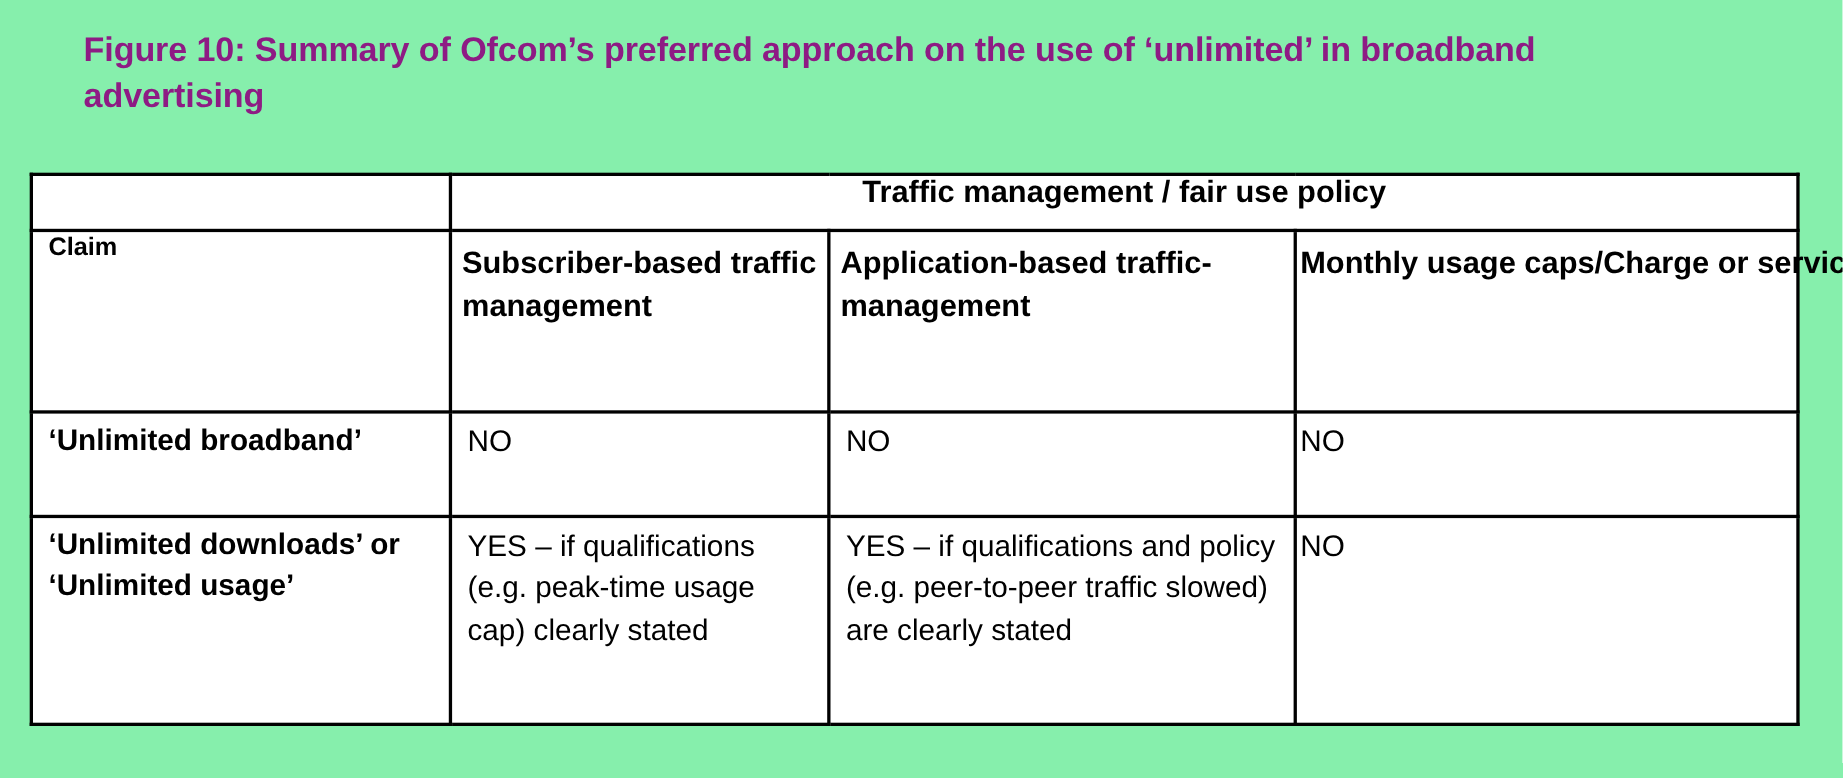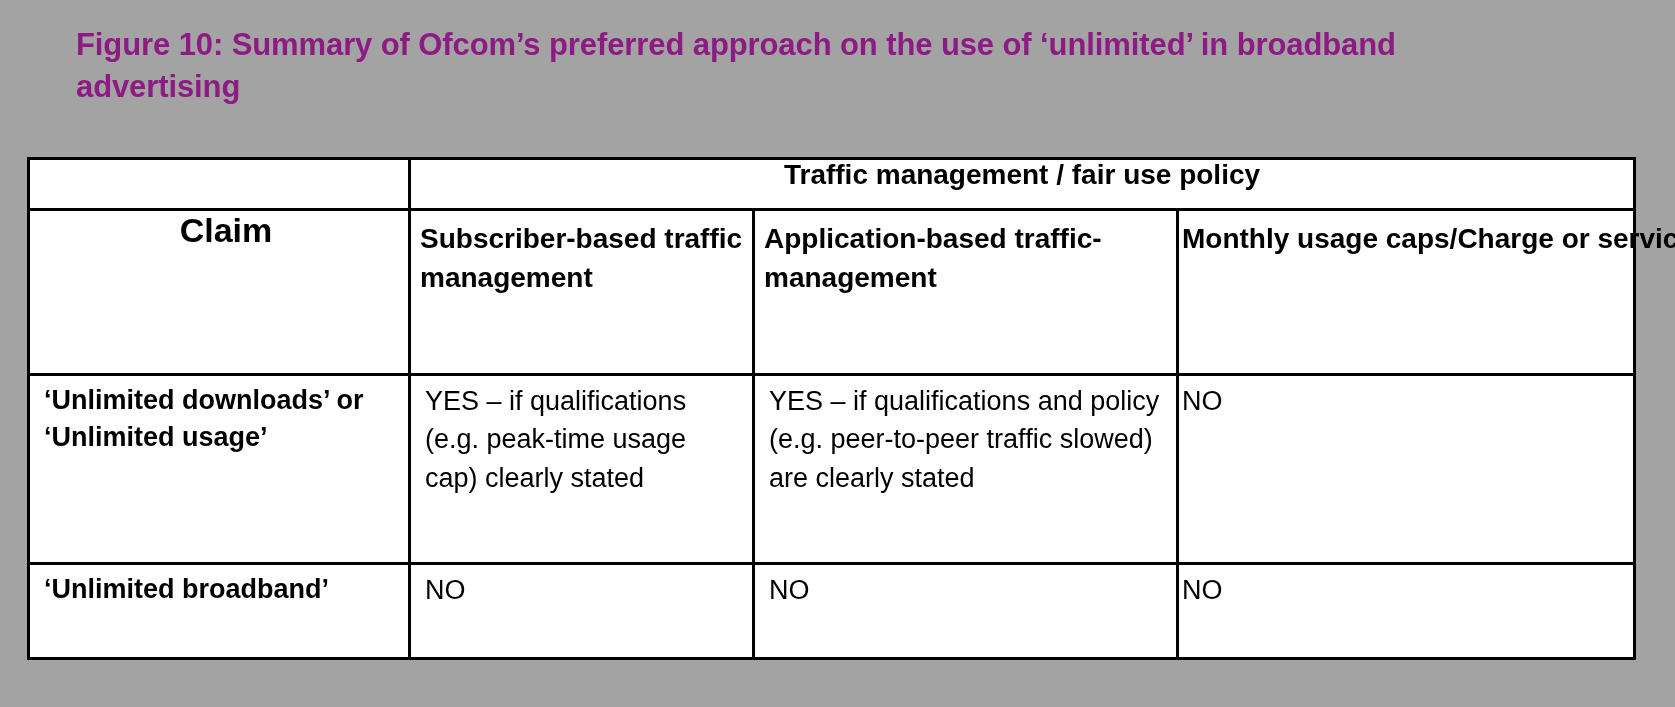--- a/index.html
+++ b/index.html
@@ -13,21 +13,21 @@
     height: 707px;
     font-family: "Liberation Sans", sans-serif;
     color: #000000;
     overflow: hidden;
   }
 
   #page {
     position: relative;
     width: 1675px;
     height: 707px;
-    background: #a3a3a3;
+    background: #86efac;
   }
 
   
   .figure-title {
     position: absolute;
     left: 76px;
     top: 24px;
     width: 1470px;
     font-size: 31px;
     font-weight: bold;
@@ -88,24 +88,23 @@
   }
 
   
   td.claim-cell {
     background: #c4c4c4;
     vertical-align: middle;
     height: 162px;
   }
   .claim-text {
     font-weight: bold;
-    font-size: 34px;
+    font-size: 23px;
     padding: 0 0 0 14px;
     display: block;
-    text-align: center;
   }
 
   
   td.col-header {
     vertical-align: top;
     height: 162px;
   }
   .col-header-text {
     font-weight: bold;
     font-size: 28px;
@@ -181,43 +180,43 @@
           </td>
           <td class="col-header">
             <span class="col-header-text">Application-based traffic-management</span>
           </td>
           <td class="col-header flush">
             <span class="col-header-text">Monthly usage caps/Charge or service suspension</span>
           </td>
         </tr>
 
         <tr>
+          <td class="row-label">
+            <span class="row-label-text">‘Unlimited broadband’</span>
+          </td>
+          <td class="value-cell">
+            <span class="value-text">NO</span>
+          </td>
+          <td class="value-cell">
+            <span class="value-text">NO</span>
+          </td>
+          <td class="value-cell flush">
+            <span class="value-text">NO</span>
+          </td>
+        </tr>
+
+        <tr>
           <td class="row-label row-tall">
             <span class="row-label-text">‘Unlimited downloads’ or ‘Unlimited usage’</span>
           </td>
           <td class="value-cell">
             <span class="value-text">YES – if qualifications (e.g. peak-time usage cap) clearly stated</span>
           </td>
           <td class="value-cell">
             <span class="value-text">YES – if qualifications and policy (e.g. peer-to-peer traffic slowed) are clearly stated</span>
-          </td>
-          <td class="value-cell flush">
-            <span class="value-text">NO</span>
-          </td>
-        </tr>
-
-        <tr>
-          <td class="row-label">
-            <span class="row-label-text">‘Unlimited broadband’</span>
-          </td>
-          <td class="value-cell">
-            <span class="value-text">NO</span>
-          </td>
-          <td class="value-cell">
-            <span class="value-text">NO</span>
           </td>
           <td class="value-cell flush">
             <span class="value-text">NO</span>
           </td>
         </tr>
       </tbody>
     </table>
   </div>
 
 </div>

